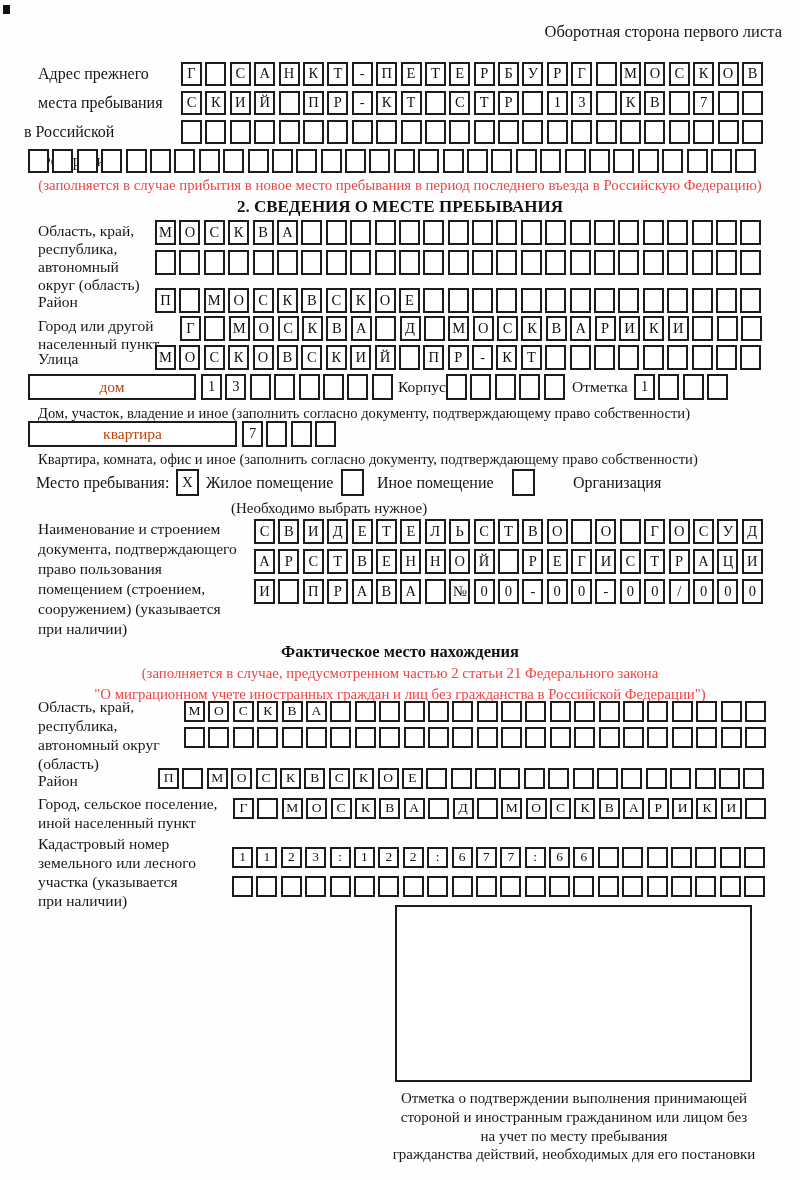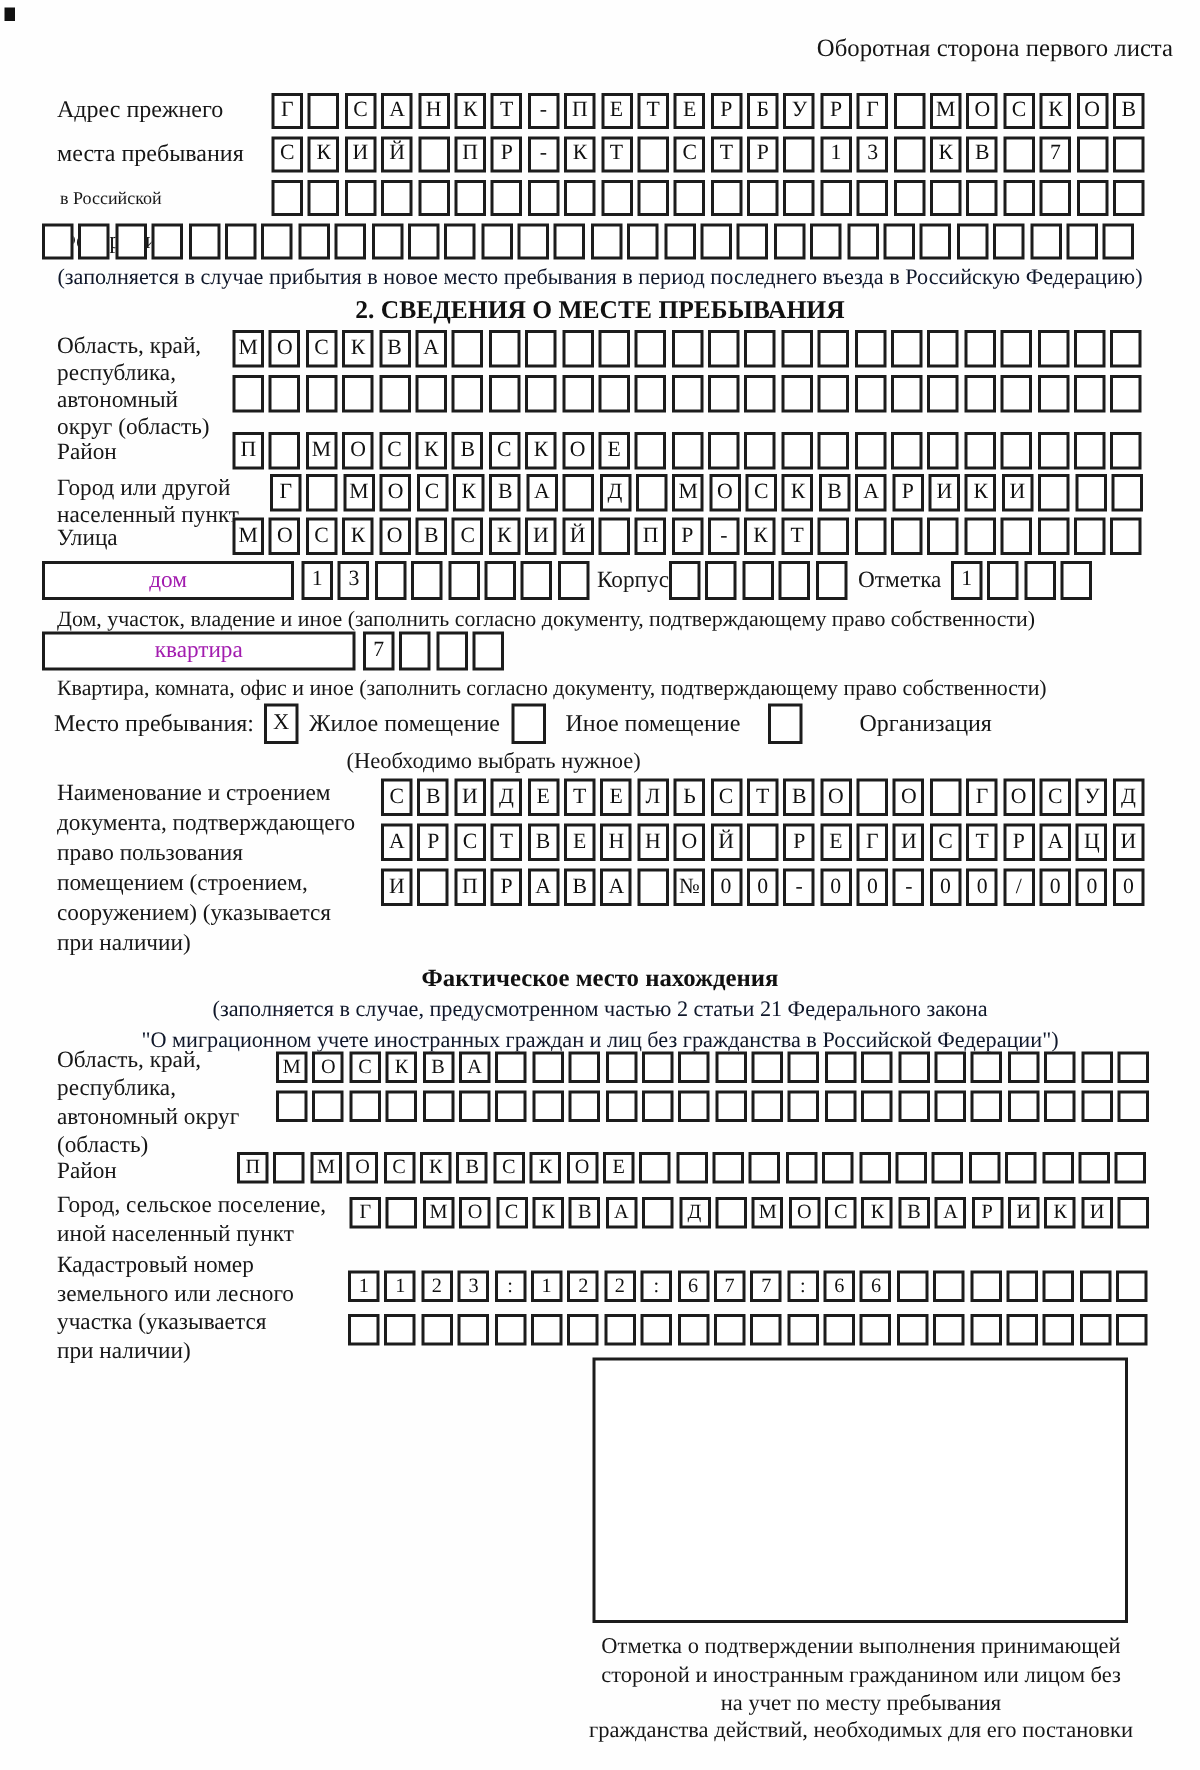--- a/index.html
+++ b/index.html
@@ -1,49 +1,49 @@
 <!DOCTYPE html>
 <html><head>
 <meta charset="utf-8">
 <style>
   html,body{margin:0;padding:0;background:#888;}
   #page{position:relative;width:800px;height:1180px;background:#fefefe;
         font-family:"Liberation Serif","DejaVu Serif",serif;color:#161616;overflow:hidden;}
   .lbl{position:absolute;font-size:15.5px;line-height:18px;white-space:nowrap;color:#161616;}
   .cap{position:absolute;font-size:14.6px;white-space:nowrap;color:#161616;}
   .ttl{position:absolute;left:0;width:800px;text-align:center;font-weight:bold;font-size:17px;color:#111;}
-  .ctr{position:absolute;left:0;width:800px;text-align:center;font-size:14.8px;color:#0f172a;}
+  .ctr{position:absolute;left:0;width:800px;text-align:center;font-size:14.8px;color:#ef4444;}
   .cellrow{position:absolute;display:flex;gap:3.4px;}
   .cell{box-sizing:border-box;flex:none;width:21px;border:2px solid #1c1c1c;background:#fff;
         display:flex;align-items:center;justify-content:center;
         font-family:"Liberation Serif","DejaVu Serif",serif;font-size:14.5px;color:#111;padding-bottom:1px;}
   .h24 .cell{height:24px;}
   .h25 .cell{height:25px;}
   .h26 .cell{height:26px;}
   .h21 .cell{height:21px;font-size:13.5px;}
   .chk{position:absolute;box-sizing:border-box;width:23px;height:27px;border:2px solid #1c1c1c;background:#fff;
        display:flex;align-items:center;justify-content:center;font-size:15px;color:#111;}
   .wbox{position:absolute;box-sizing:border-box;height:26px;border:2px solid #1c1c1c;background:#fff;
-        display:flex;align-items:center;justify-content:center;font-size:15.5px;color:#a21caf;}
+        display:flex;align-items:center;justify-content:center;font-size:15.5px;color:#c2410c;}
   .bigbox{position:absolute;box-sizing:border-box;border:2px solid #1c1c1c;background:#fff;}
   .stampnote{position:absolute;text-align:center;font-size:15px;line-height:18.8px;color:#161616;}
   .corner{position:absolute;left:3px;top:5px;width:7px;height:9px;background:#111;}
 </style>
 </head>
 <body>
 
 <div id="page">
 
   <div class="corner"></div>
 
   <div class="cap" style="right:18px;top:22px;font-size:16.5px;">Оборотная сторона первого листа</div>
 
   <div class="lbl" style="left:38px;top:65px;font-size:16px;">Адрес прежнего</div>
   <div class="lbl" style="left:38px;top:94px;font-size:16px;">места пребывания</div>
-  <div class="lbl" style="left:40px;top:123px;font-size:12px;">в Российской</div>
+  <div class="lbl" style="left:24px;top:123px;font-size:16px;">в Российской</div>
   <div class="lbl" style="left:38px;top:152px;font-size:16px;">Федерации</div>
 
   <div class="cellrow h24" style="left:181px;top:62px;">
       <span class="cell">Г</span>
       <span class="cell"></span>
       <span class="cell">С</span>
       <span class="cell">А</span>
       <span class="cell">Н</span>
       <span class="cell">К</span>
       <span class="cell">Т</span>

